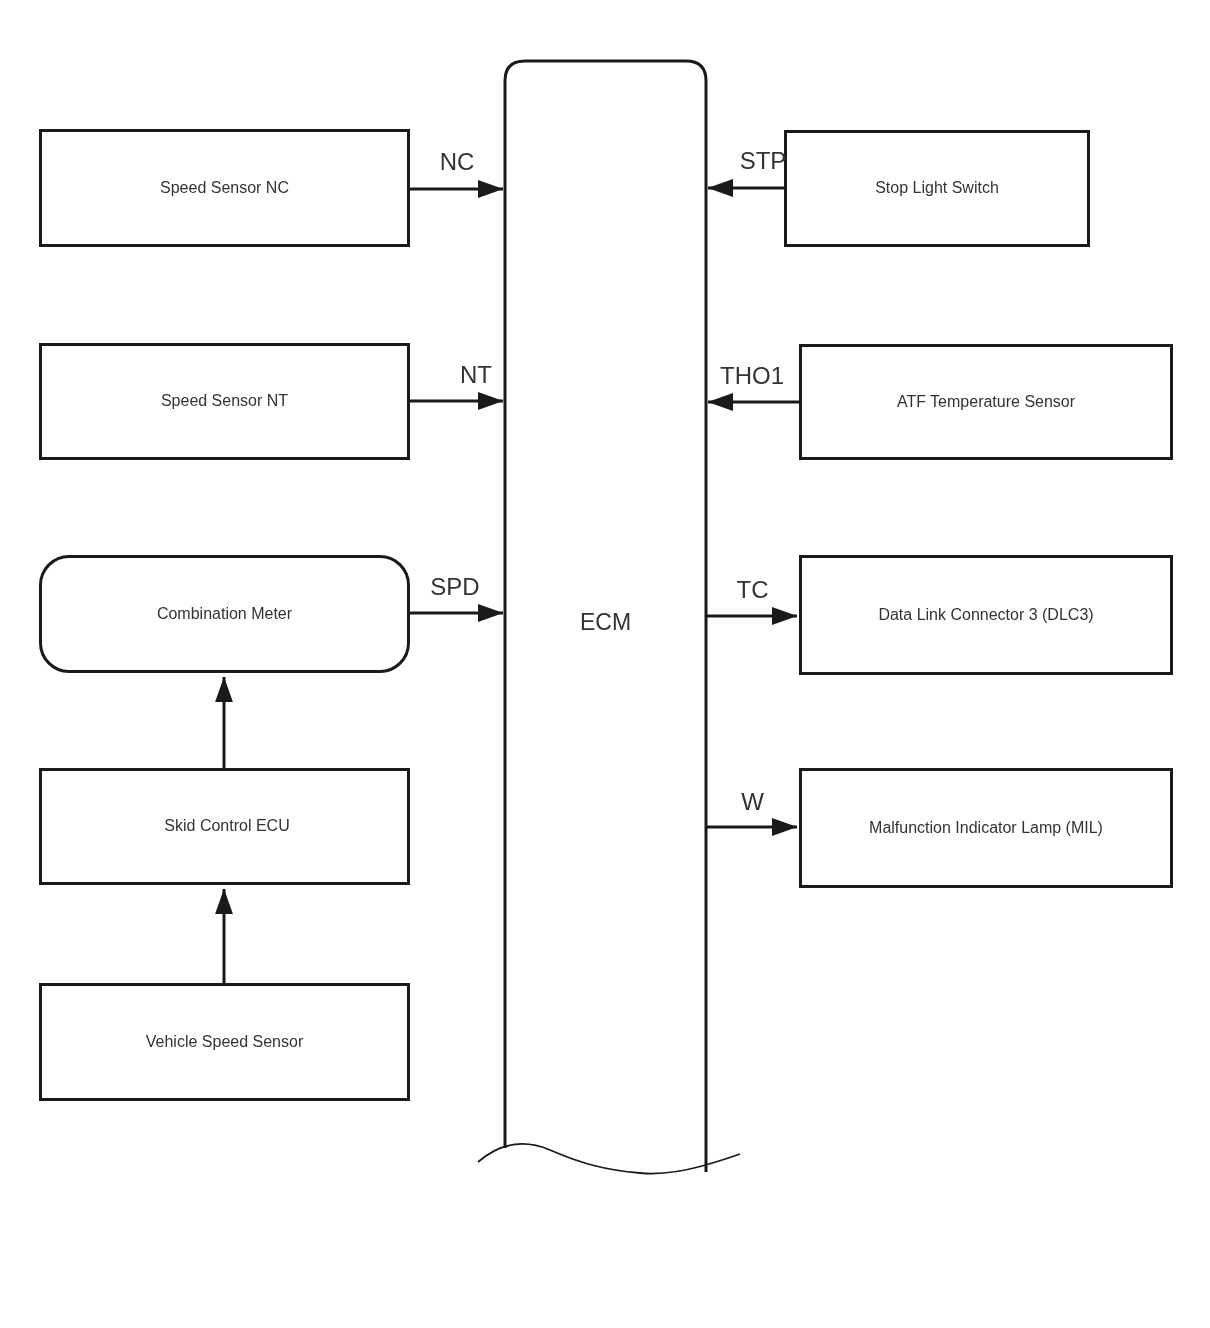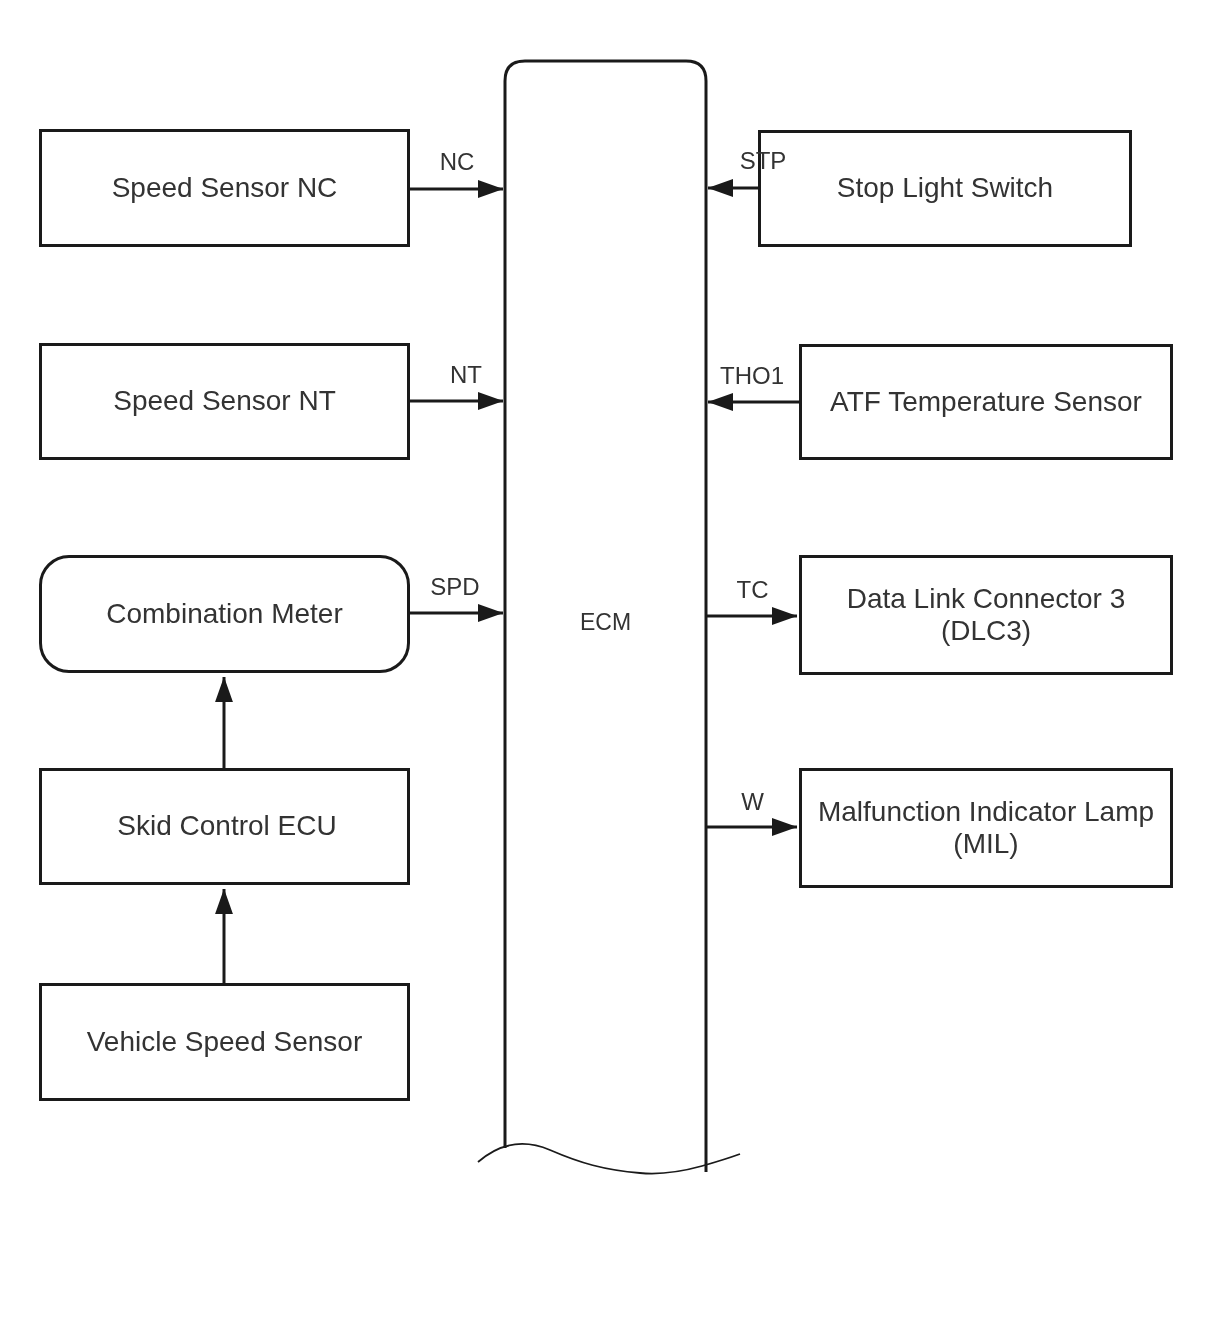--- a/index.html
+++ b/index.html
@@ -23,21 +23,21 @@
     width: 1210px; height: 1328px;
   }
   .node {
     position: absolute;
     border: 3px solid var(--line);
     background: var(--bg);
     display: flex;
     align-items: center;
     justify-content: center;
     text-align: center;
-    font-size: 28px;
+    font-size: 16px;
     color: var(--text);
     line-height: 1.15;
     padding: 0 6px;
   }
   .ecm-label {
     position: absolute;
     left: 505px;
     top: 598px;
     width: 201px;
     height: 48px;
@@ -109,36 +109,36 @@
   <div class="node" style="left:39px;  top:555px; width:371px; height:118px;border-radius:30px;">
     <span>Combination Meter</span>
   </div>
   <div class="node" style="left:39px;  top:768px; width:371px; height:117px;padding-left:11px;">
     <span>Skid Control ECU</span>
   </div>
   <div class="node" style="left:39px;  top:983px; width:371px; height:118px;">
     <span>Vehicle Speed Sensor</span>
   </div>
 
-  <div class="node" style="left:758px; top:130px; width:374px; height:117px;">
+  <div class="node" style="left:784px; top:130px; width:306px; height:117px;">
     <span>Stop Light Switch</span>
   </div>
   <div class="node" style="left:799px; top:344px; width:374px; height:116px;">
     <span>ATF Temperature Sensor</span>
   </div>
   <div class="node" style="left:799px; top:555px; width:374px; height:120px;">
     <span>Data Link Connector 3 (DLC3)</span>
   </div>
   <div class="node" style="left:799px; top:768px; width:374px; height:120px;">
     <span>Malfunction Indicator Lamp (MIL)</span>
   </div>
 
   <div class="ecm-label">ECM</div>
 
   <span class="siglabel" style="left:409px; top:149px; width:96px;">NC</span>
-  <span class="siglabel" style="left:418px; top:362px; width:96px;text-align:center;">NT</span>
+  <span class="siglabel" style="left:428px; top:362px; width:96px;text-align:center;">NT</span>
   <span class="siglabel" style="left:405px; top:574px; width:100px;">SPD</span>
   <span class="siglabel" style="left:706px; top:148px; width:114px;">STP</span>
   <span class="siglabel" style="left:702px; top:363px; width:100px;">THO1</span>
   <span class="siglabel" style="left:706px; top:577px; width:93px;">TC</span>
   <span class="siglabel" style="left:706px; top:789px; width:93px;">W</span>
 
 </div>
 
 </body></html>

